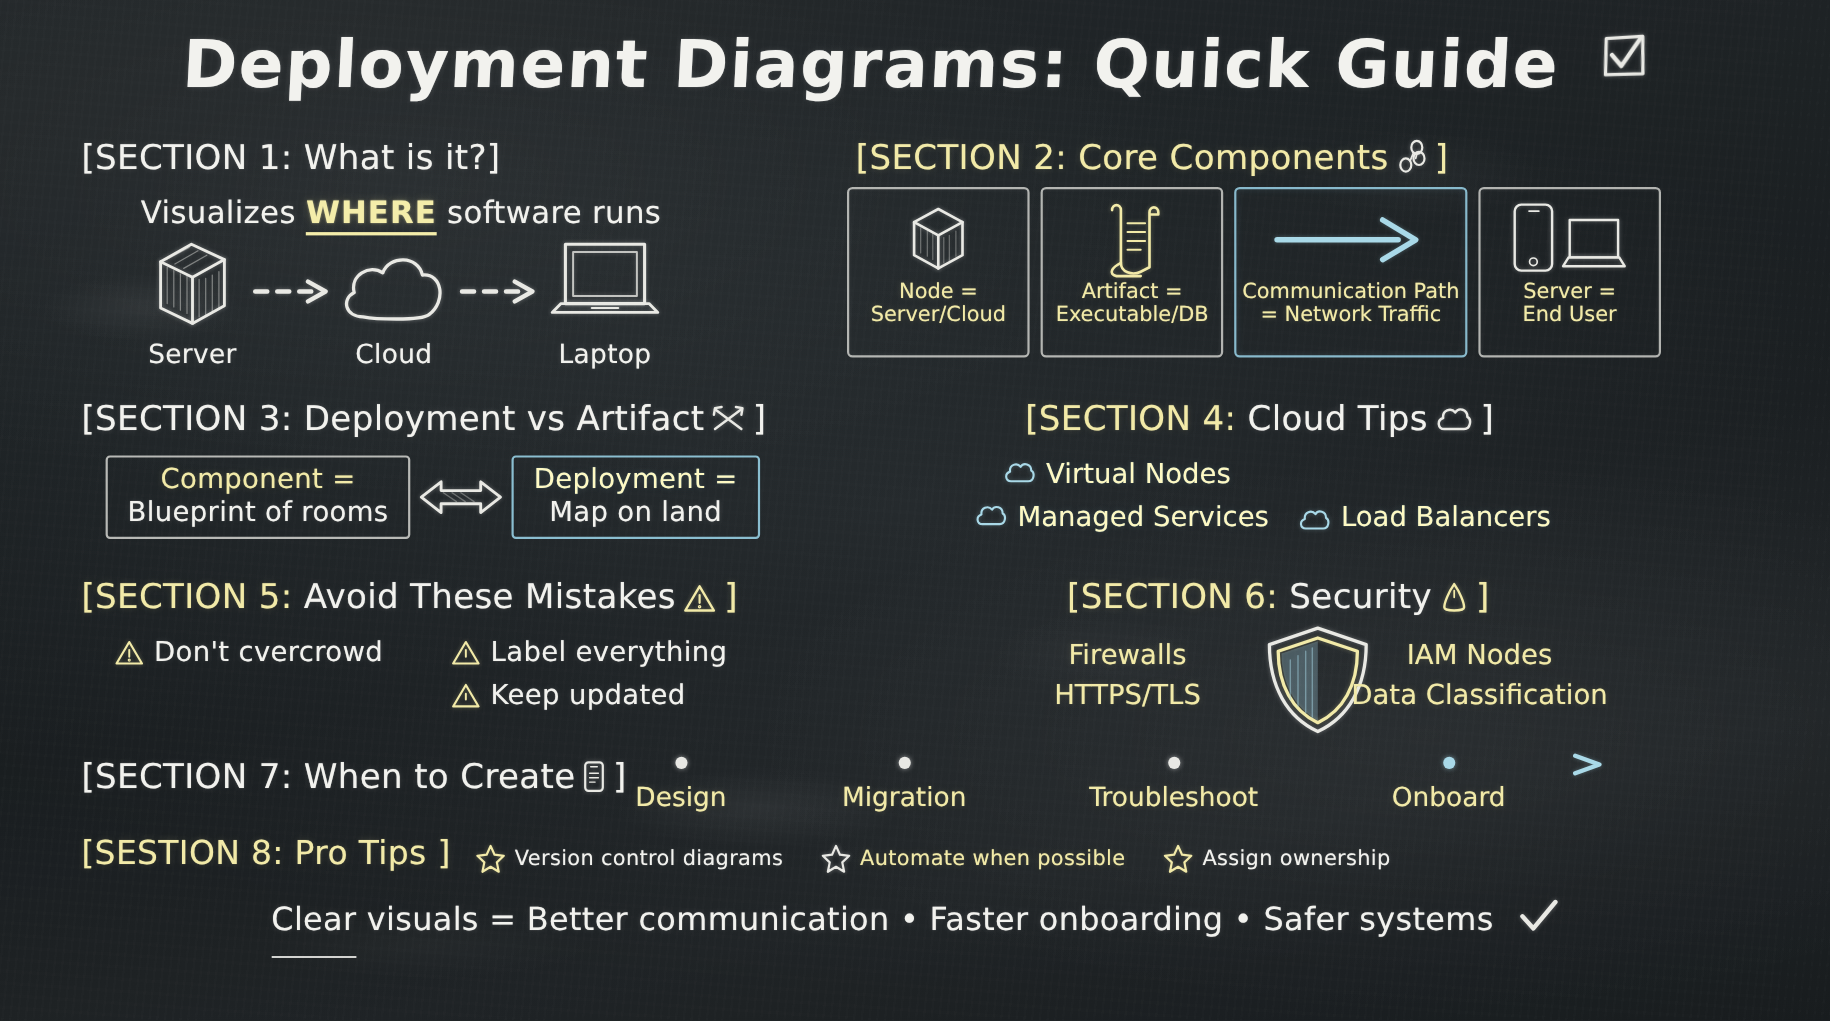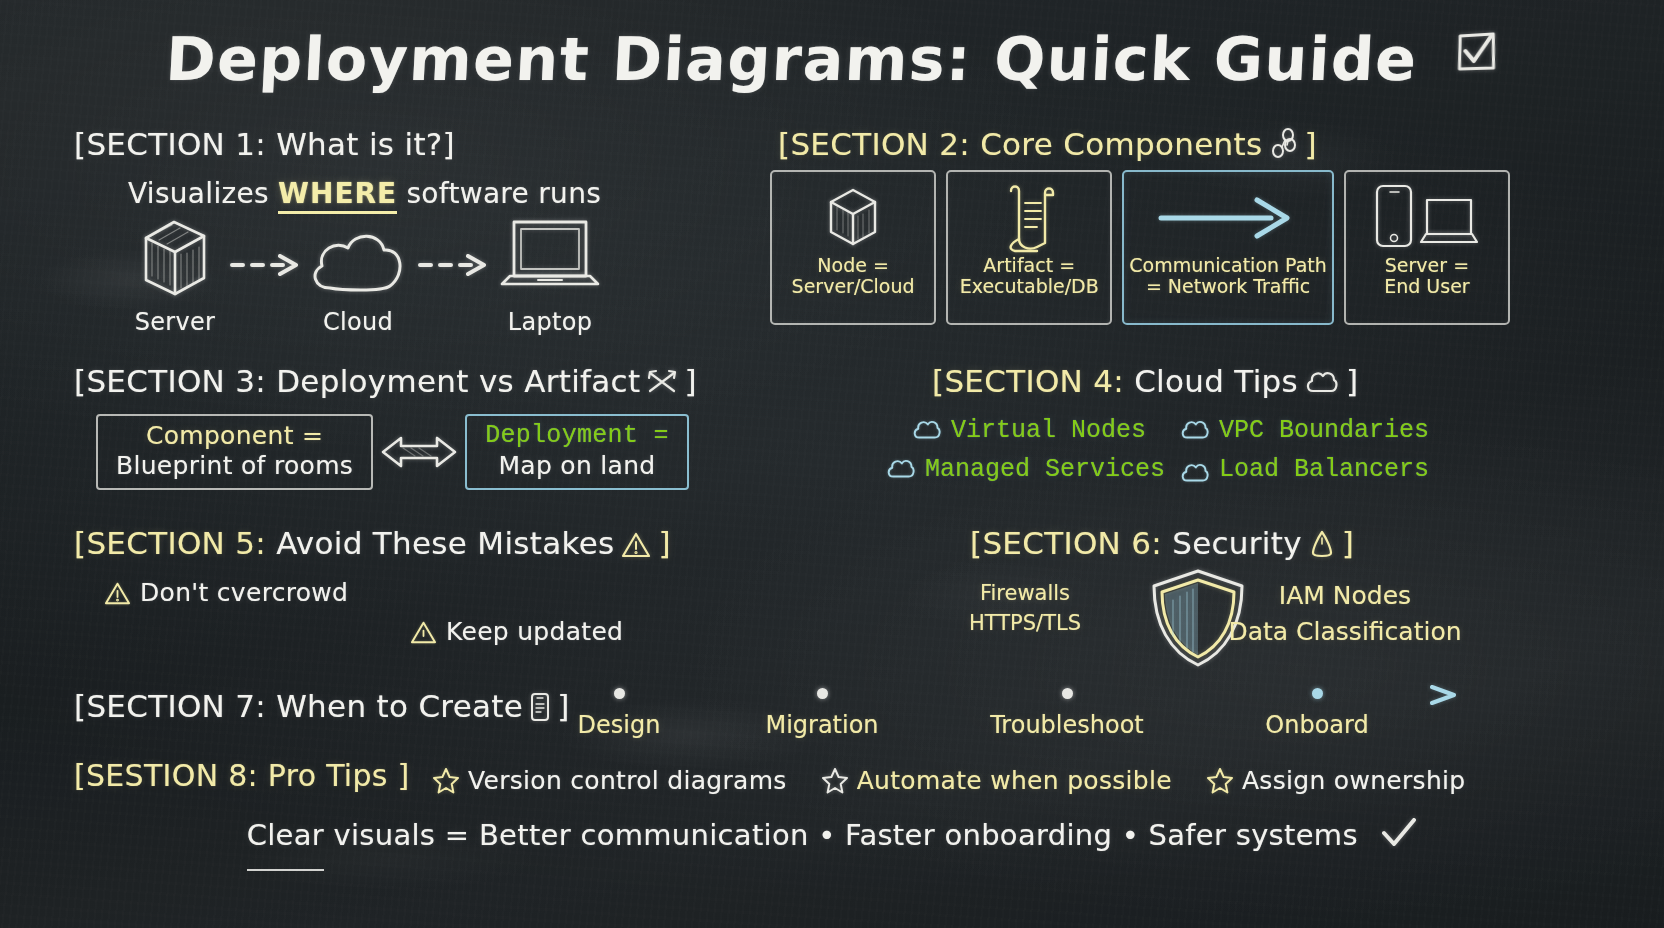--- a/index.html
+++ b/index.html
@@ -32,21 +32,21 @@
 
   
   .chalk{
     font-family:"DejaVu Sans", sans-serif;
     color:#f2f2ee;
     text-shadow:0 0 1px rgba(255,255,255,.45), 0 0 6px rgba(255,255,255,.12);
     letter-spacing:.3px;
     white-space:nowrap;
   }
   .yl{ color:#f2eaa8; text-shadow:0 0 1px rgba(242,234,168,.5), 0 0 7px rgba(242,234,168,.16); }
-  .bl{ color:#84cc16; text-shadow:0 0 1px rgba(169,217,232,.5), 0 0 7px rgba(169,217,232,.16);font-family:Liberation Mono, monospace; }
+  .bl{ color:#fef9c3; text-shadow:0 0 1px rgba(169,217,232,.5), 0 0 7px rgba(169,217,232,.16); }
 
   .abs{ position:absolute; }
 
   
   #title{
     left:0; right:0; top:24px; text-align:center;
     font-size:60px; font-weight:700; letter-spacing:1.5px;
     font-family:"DejaVu Sans", sans-serif;
     transform:skewX(-3deg);
   }
@@ -99,36 +99,36 @@
   .cloudline{ position:absolute; font-size:25px; display:flex; align-items:center; gap:9px; }
 
   
   #s5-tag{ left:74px; top:525px; }
   #s5-grid{ position:absolute; left:104px; top:578px; width:600px; height:80px; }
   .warnline{ position:absolute; font-size:25px; display:flex; align-items:center; gap:9px; }
 
   
   #s6-tag{ left:970px; top:525px; }
   #s6-body{ position:absolute; left:920px; top:578px; width:560px; height:82px; }
-  #s6-left{ position:absolute; left:0; top:0; width:210px; text-align:center; font-size:21px; line-height:1.45; }
+  #s6-left{ position:absolute; left:0; top:0; width:210px; text-align:center; font-size:25px; line-height:1.45; }
   #s6-right{ position:absolute; right:0; top:0; width:270px; text-align:center; font-size:25px; line-height:1.45; }
   #s6-shield{ position:absolute; left:222px; top:-12px; }
 
   
   #s7-tag{ left:74px; top:688px; }
   #s7-timeline{ position:absolute; left:584px; top:693px; width:900px; height:60px; }
   .tl-dot{ position:absolute; width:11px; height:11px; border-radius:50%; background:#e8e8e4;
            box-shadow:0 0 5px rgba(255,255,255,.5); top:-5px; }
   .tl-dot.b{ background:#a9d9e8; box-shadow:0 0 5px rgba(169,217,232,.55); }
   .tl-lbl{ position:absolute; top:18px; font-size:24px; text-align:center; }
 
   
   #s8-tag{ left:74px; top:758px; font-size:30px;text-align:center; }
   #s8-tips{ position:absolute; left:432px; top:760px; height:40px; display:flex; align-items:center; gap:34px; }
-  .tip{ display:flex; align-items:center; gap:8px; font-size:25px; }
+  .tip{ display:flex; align-items:center; gap:8px; font-size:19px; }
 
   
   #footer{ left:0; right:0; top:818px; text-align:center; font-size:29px; }
   #footer .u{ border-bottom:2px solid rgba(242,242,238,.85); padding-bottom:17px; }
   #footer .tick{ display:inline-block; margin-left:14px; vertical-align:-3px; }
 
   svg{ display:block; overflow:visible; }
   .cs{ stroke:#e9e9e4; fill:none; stroke-linecap:round; stroke-linejoin:round;
        filter:drop-shadow(0 0 2px rgba(255,255,255,.30)); }
   .cs-y{ stroke:#f2eaa8; fill:none; stroke-linecap:round; stroke-linejoin:round;
@@ -314,28 +314,20 @@
 
   <div id="s4-grid">
     <div class="cloudline bl" style="left:32px; top:0;">
       <span>
         <svg width="30" height="21" viewBox="0 0 34 24">
             <path class="cs-b" stroke-width="2.2" d="M8 20 C2 20 1 12 7 10 C6 3 14 0 18 5 C21 0 29 2 29 9 C33 11 32 20 26 20 Z"></path>
           </svg>
       </span>
       <span>Virtual Nodes</span>
     </div>
-    <div class="cloudline bl" style="left:300px; top:0;">
-      <span>
-        <svg width="30" height="21" viewBox="0 0 34 24">
-            <path class="cs-b" stroke-width="2.2" d="M8 20 C2 20 1 12 7 10 C6 3 14 0 18 5 C21 0 29 2 29 9 C33 11 32 20 26 20 Z"></path>
-          </svg>
-      </span>
-      <span>VPC Boundaries</span>
-    </div>
     <div class="cloudline bl" style="left:6px; top:39px;">
       <span>
         <svg width="30" height="21" viewBox="0 0 34 24">
             <path class="cs-b" stroke-width="2.2" d="M8 20 C2 20 1 12 7 10 C6 3 14 0 18 5 C21 0 29 2 29 9 C33 11 32 20 26 20 Z"></path>
           </svg>
       </span>
       <span>Managed Services</span>
     </div>
     <div class="cloudline bl" style="left:300px; top:39px;align-items:flex-end;">
       <span>
@@ -359,20 +351,29 @@
   <div id="s5-grid">
     <div class="warnline chalk" style="left:0; top:0;">
       <span>
         <svg width="27" height="24" viewBox="0 0 30 27">
             <path class="cs-y" stroke-width="2.2" d="M15 3 L28 25 L2 25 Z"></path>
             <path class="cs-y" stroke-width="2" d="M15 11 L15 18"></path>
             <circle class="cs-y" stroke-width="2" cx="15" cy="21.5" r=".6"></circle>
           </svg>
       </span>
       <span>Don't cvercrowd</span>
+    </div>
+    <div class="warnline yl" style="left:306px; top:0;">
+      <span>
+        <svg width="27" height="24" viewBox="0 0 30 27">
+            <path class="cs-y" stroke-width="2.2" fill="rgba(242,234,168,.32)" d="M15 3 L28 25 L2 25 Z"></path>
+            <path class="cs-y" stroke-width="2" d="M15 11 L15 18"></path>
+          </svg>
+      </span>
+      <span class="chalk">Label everything</span>
     </div>
     <div class="warnline chalk" style="left:306px; top:39px;">
       <span>
         <svg width="27" height="24" viewBox="0 0 30 27">
             <path class="cs-y" stroke-width="2.2" d="M15 3 L28 25 L2 25 Z"></path>
             <path class="cs-y" stroke-width="2" d="M15 12 L15 18"></path>
           </svg>
       </span>
       <span>Keep updated</span>
     </div>

